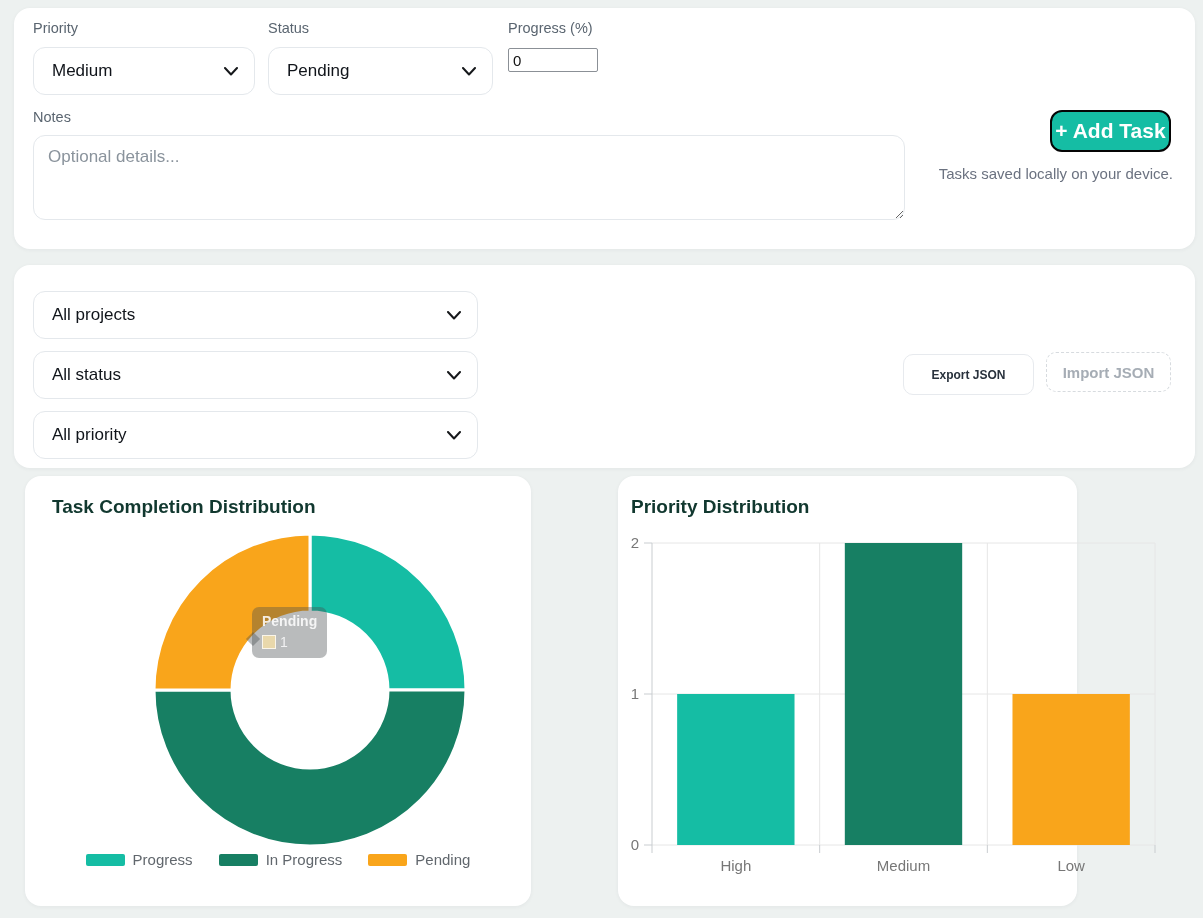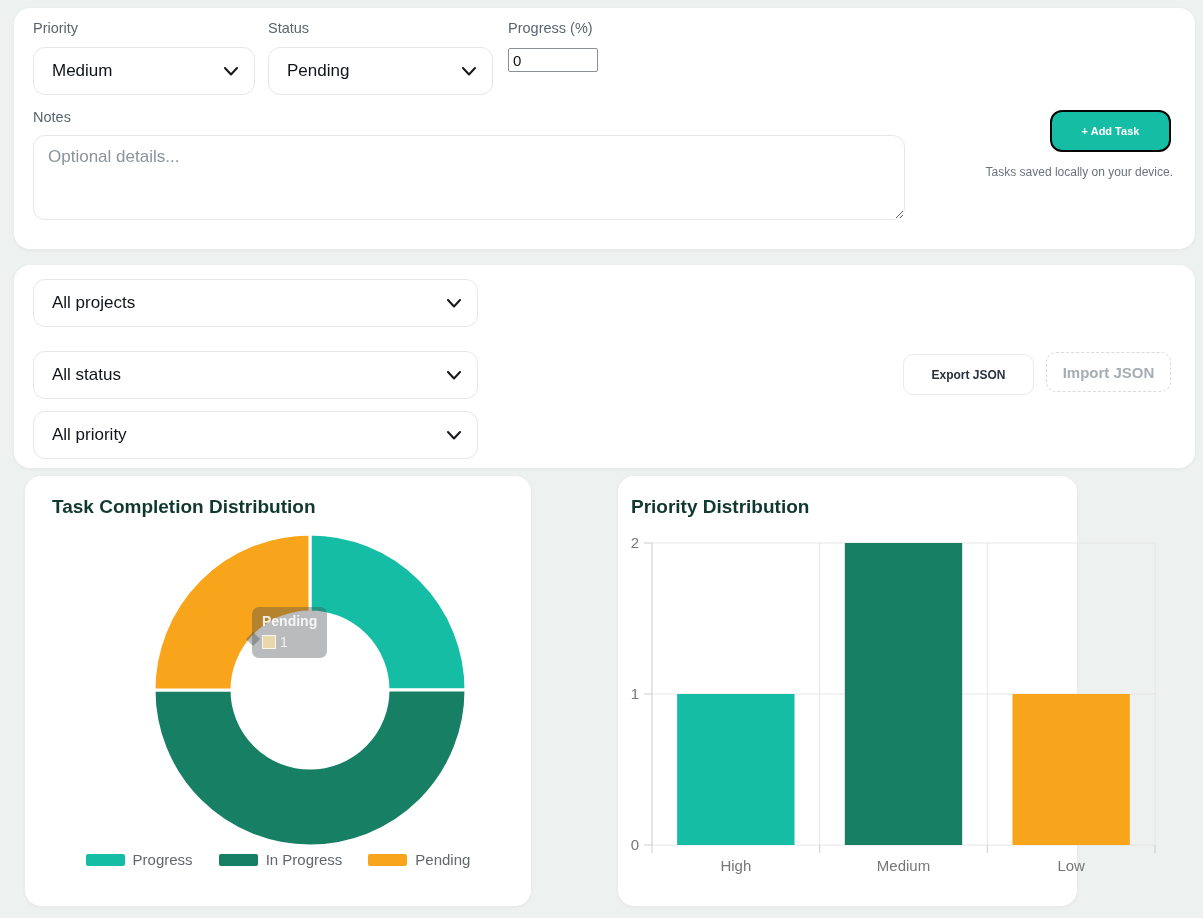--- a/index.html
+++ b/index.html
@@ -14,23 +14,23 @@
          border:1px solid #e4e8ec; border-radius:12px; background:#fff; padding:0 16px 0 18px;
          font-size:17px; color:#10141a; cursor:pointer; }
   .sel svg { flex:0 0 auto; }
   .prog-input { position:absolute; width:90px; height:24px; border:1px solid #8b9096; border-radius:2px;
                 font-size:15px; padding:0 4px; color:#111; font-family:"Liberation Sans",sans-serif; }
   .notes-ta { position:absolute; left:19px; top:127px; width:872px; height:85px; border:1px solid #e4e8ec;
               border-radius:12px; padding:11px 14px; font-size:17px; color:#10141a; resize:both;
               font-family:"Liberation Sans",sans-serif; }
   .notes-ta::placeholder { color:#8a939c; }
   .add-btn { position:absolute; left:1036px; top:102px; width:121px; height:42px; background:#15bda4;
-             border:2.5px solid #050505; border-radius:12px; color:#fff; font-weight:bold; font-size:11px;
+             border:2.5px solid #050505; border-radius:12px; color:#fff; font-weight:bold; font-size:21px;
              cursor:pointer; font-family:"Liberation Sans",sans-serif; }
-  .save-note { position:absolute; right:22px; top:157px; font-size:12px; color:#6b7280; }
+  .save-note { position:absolute; right:22px; top:157px; font-size:15px; color:#6b7280; }
 
   
   .filters-card { left:14px; top:265px; width:1181px; height:203px; }
   .filter-sel { left:19px; width:445px; height:48px; }
   .export-btn { position:absolute; left:889px; top:89px; width:131px; height:41px; background:#fff;
                 border:1px solid #e7eaee; border-radius:10px; font-weight:bold; font-size:12px; color:#28313c;
                 cursor:pointer; font-family:"Liberation Sans",sans-serif; }
   .import-btn { position:absolute; left:1032px; top:87px; width:125px; height:40px; background:#fff;
                 border:1px dashed #d7dbdf; border-radius:10px; font-weight:bold; font-size:15px; color:#a6adb5;
                 cursor:pointer; font-family:"Liberation Sans",sans-serif; }
@@ -85,21 +85,21 @@
     <input class="prog-input" style="left: 494px; top: 40px;" value="0">
 
     <label class="fld-label" style="left:19px;top:101px;">Notes</label>
     <textarea class="notes-ta" placeholder="Optional details..." style=""></textarea>
 
     <button class="add-btn">+ Add Task</button>
     <div class="save-note">Tasks saved locally on your device.</div>
   </section>
 
   <section class="card filters-card">
-    <div class="sel filter-sel" style="top:14px;">
+    <div class="sel filter-sel" style="top:26px;">
       <span>All projects</span>
       <svg width="14" height="9" viewBox="0 0 14 9">
         <polyline points="1,1 7,7.5 13,1" fill="none" stroke="#16181b" stroke-width="2" stroke-linecap="round" stroke-linejoin="round"></polyline>
       </svg>
     </div>
     <div class="sel filter-sel" style="top:146px;">
       <span>All priority</span>
       <svg width="14" height="9" viewBox="0 0 14 9">
         <polyline points="1,1 7,7.5 13,1" fill="none" stroke="#16181b" stroke-width="2" stroke-linecap="round" stroke-linejoin="round"></polyline>
       </svg>

